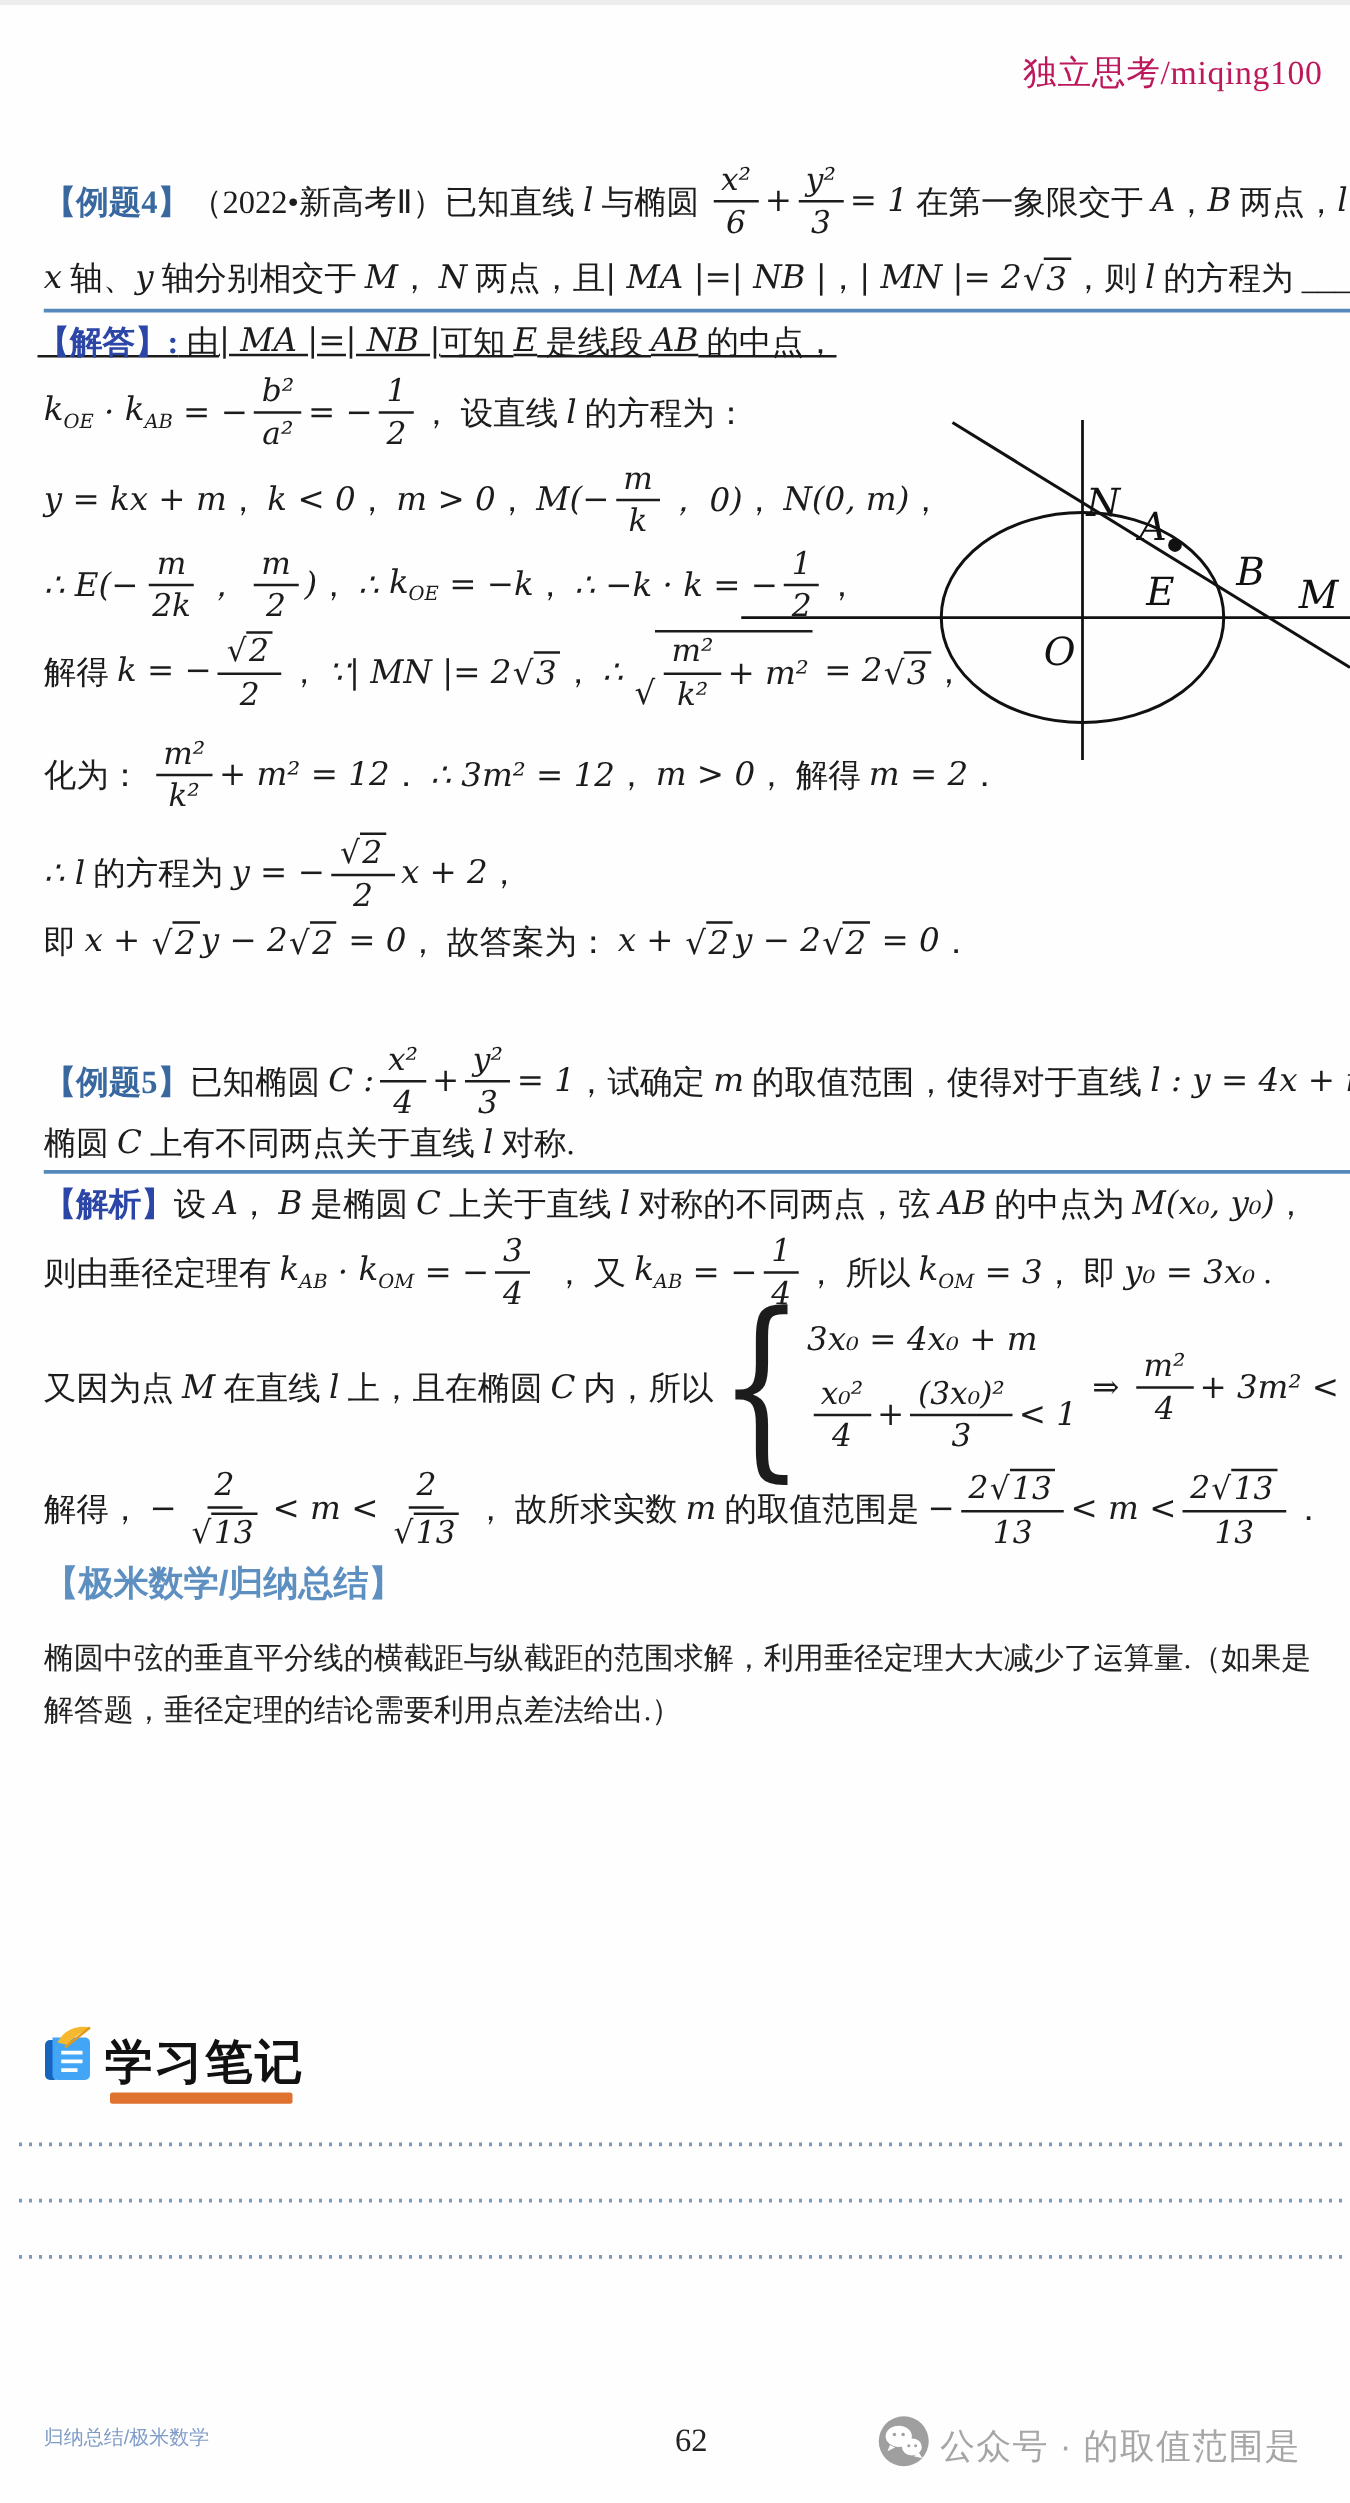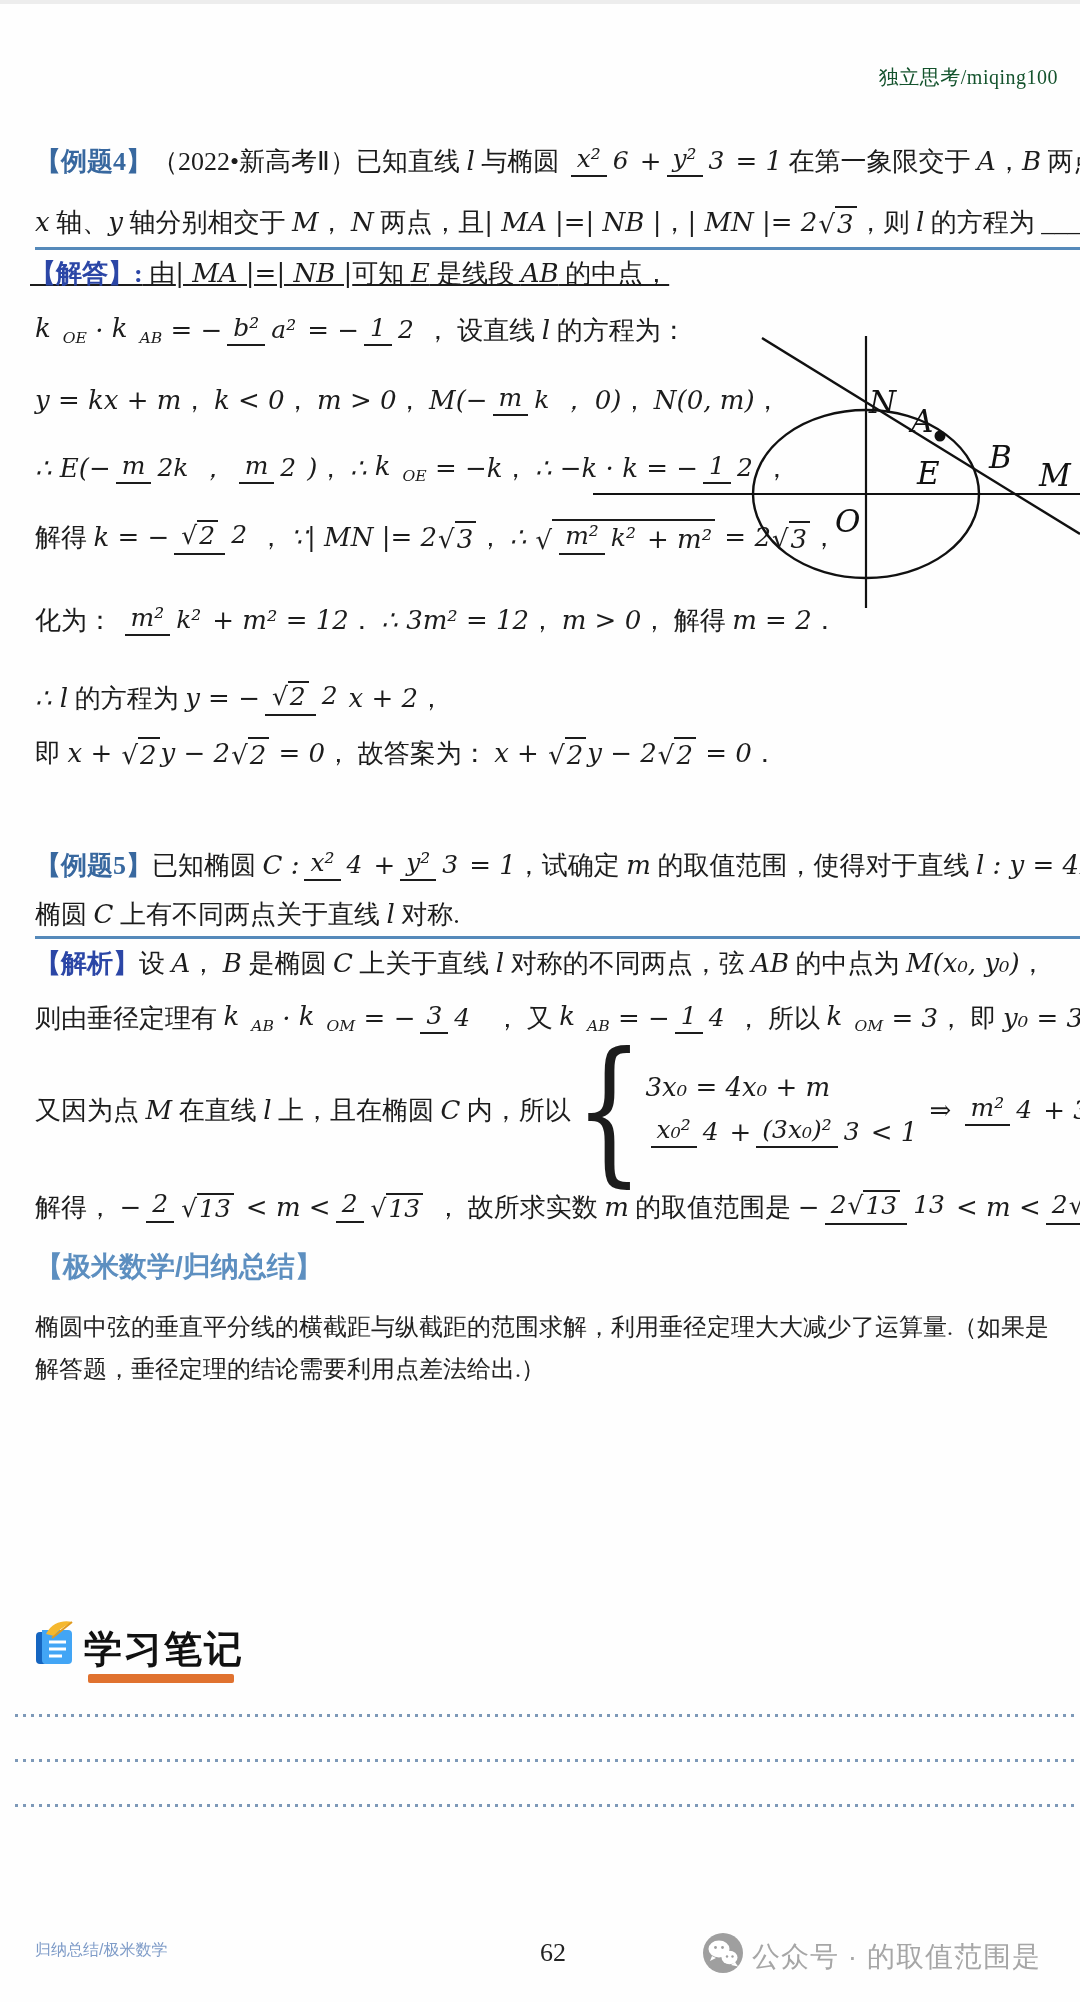--- a/index.html
+++ b/index.html
@@ -1,27 +1,27 @@
 <!DOCTYPE html>
 <html><head>
 <meta charset="utf-8">
 <style>
   html,body{margin:0;padding:0;background:#ffffff;}
   #page{position:relative;width:1080px;height:2002px;background:#fefefe;overflow:hidden;
         font-family:"Liberation Serif",serif;color:#1c1c1c;}
   .topstrip{position:absolute;left:0;top:0;width:1080px;height:4px;background:#ededed;}
-  .hdr{position:absolute;top:40px;right:22px;font-size:20px;color:#14532d;
-       font-family:"Liberation Serif",serif;letter-spacing:0.5px;margin-top:24px;}
+  .hdr{position:absolute;top:40px;right:22px;font-size:27px;color:#be185d;
+       font-family:"Liberation Serif",serif;letter-spacing:0.5px;}
   .mline{position:absolute;display:flex;align-items:center;white-space:pre;font-size:26px;}
   .zh{font-family:"Liberation Serif",serif;}
   .mi{font-family:"DejaVu Serif",serif;font-style:italic;}
-  .mi sub, .sub-s{font-size:0.6em;font-style:italic;font-family:"DejaVu Serif",serif;margin-left:12px;}
+  .mi sub, .sub-s{font-size:0.6em;font-style:italic;font-family:"DejaVu Serif",serif;}
   .lab4{color:#38689f;font-weight:bold;}
   .labsol{color:#2b46a6;font-weight:bold;}
-  .frac{display:inline-flex;flex-direction:row;align-items:flex-start;margin:0 5px;font-size:0.96em;line-height:1.05;}
+  .frac{display:inline-flex;flex-direction:column;align-items:center;margin:0 5px;font-size:0.96em;line-height:1.05;}
   .frac .num{display:inline-flex;align-items:center;padding:1px 6px 3px;border-bottom:2px solid #1c1c1c;}
   .frac .den{display:inline-flex;align-items:center;padding:3px 6px 1px;}
   .rad{display:inline-flex;align-items:stretch;margin:0 1px;}
   .rsign{font-style:normal;font-family:"DejaVu Serif",serif;align-self:flex-end;}
   .rbody{border-top:2px solid #1c1c1c;padding:1px 3px 0 2px;display:inline-flex;align-items:center;}
   .sys{display:inline-flex;align-items:center;margin:0 4px;}
   .brace{font-family:"DejaVu Serif",serif;font-size:108px;font-weight:200;line-height:1;
          transform:scaleY(1.45);display:inline-block;margin-right:2px;}
   .syscol{display:inline-flex;flex-direction:column;align-items:flex-start;}
   .sysrow{display:inline-flex;align-items:center;margin:7px 0;}

